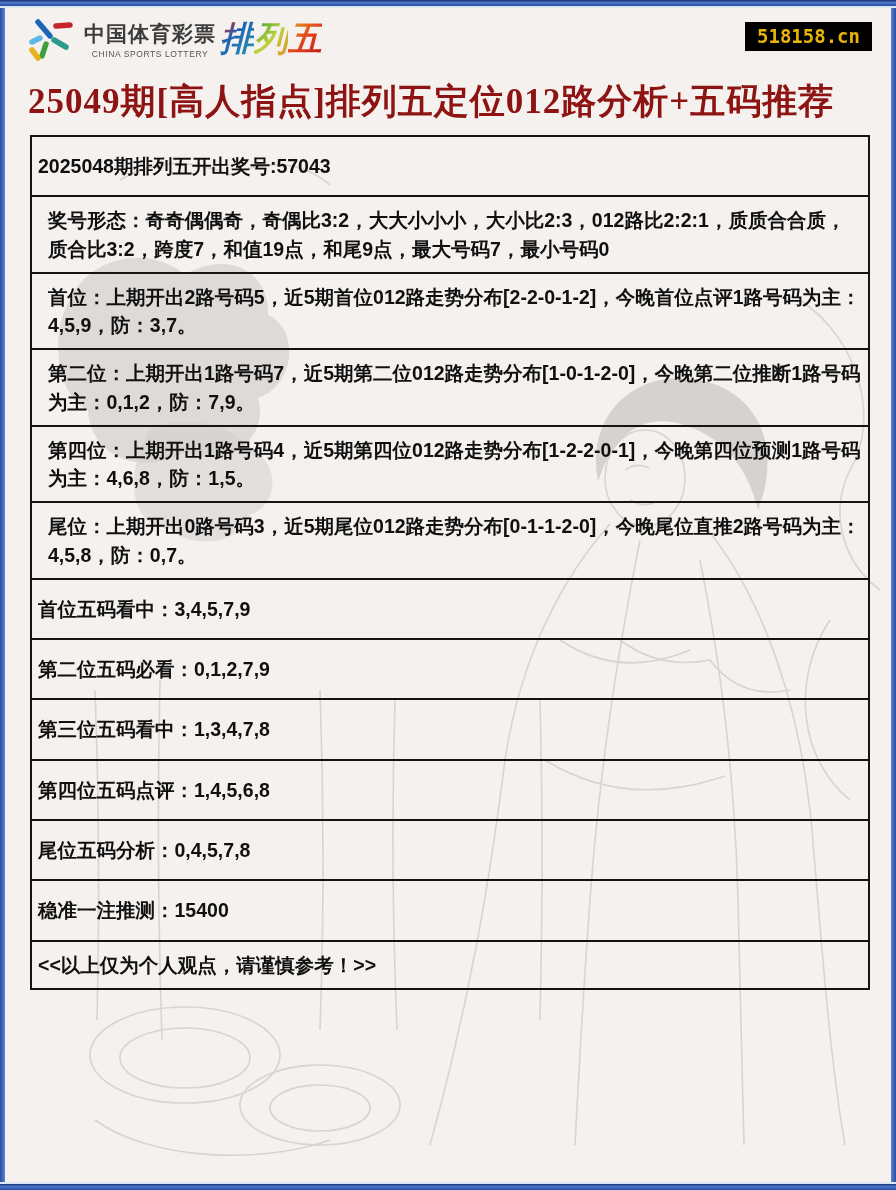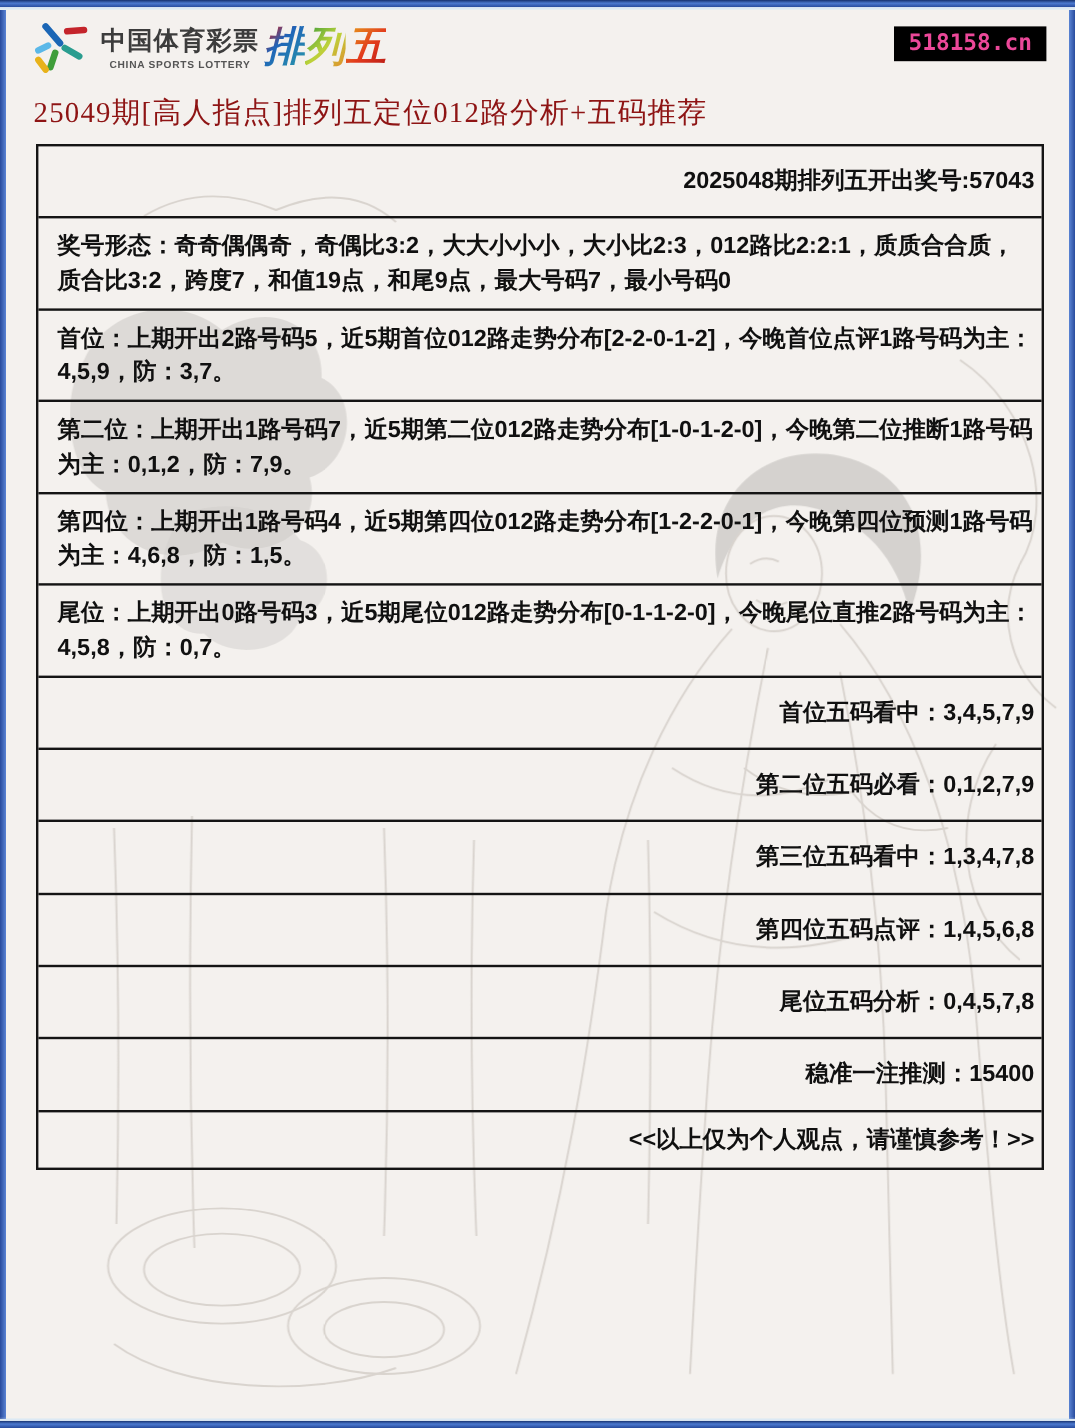--- a/index.html
+++ b/index.html
@@ -31,61 +31,61 @@
   
   .header { position:relative; height:58px;text-align:center; }
   .brand { display:flex; align-items:flex-start; }
   .brand-icon { width:52px; height:48px; margin-right:6px; }
   .brand-names { padding-top:6px; }
   .brand-cn {
     font-size:21px; font-weight:bold; color:#3c3c3c; letter-spacing:1px;
     font-family:"Liberation Sans", sans-serif;
   }
   .brand-en {
-    font-size:8.5px; font-weight:bold; color:#555; letter-spacing:0.6px; margin-top:1px;
+    font-size:8.5px; font-weight:normal; color:#555; letter-spacing:0.6px; margin-top:1px;
   }
   .brand-product { display:flex; padding-top:2px; margin-left:4px; }
   .brand-product span {
     font-size:34px; font-weight:bold; font-style:italic;
     font-family:"Liberation Serif", serif;
     -webkit-background-clip:text; background-clip:text; color:transparent;
   }
   .pchar-0 { background-image:linear-gradient(135deg,#c4242b 15%,#1f63b8 40%,#2aa0a8 100%); }
   .pchar-1 { background-image:linear-gradient(135deg,#3f9e3a 10%,#bcd23a 50%,#e8822a 100%); }
   .pchar-2 { background-image:linear-gradient(135deg,#e8b21a 0%,#e23a1d 55%,#b01515 100%); }
 
   .site-badge {
     position:absolute; top:8px; right:2px;
-    background:#000; color:#ec4899;
+    background:#000; color:#eab308;
     font-family:"DejaVu Sans Mono", monospace;
     font-size:19px; font-weight:bold;
     padding:3px 12px 4px 12px;
   }
 
   
   .page-title {
     font-family:"Liberation Serif", serif;
-    font-size:24px; font-weight:normal; color:#8e1414;
+    font-size:35px; font-weight:bold; color:#8e1414;
     letter-spacing:1px; white-space:nowrap;
     padding:6px 0 10px 2px;
   }
 
   
   .analysis-table {
     width:840px; margin:0 auto;
     border:2px solid #141414;
     background:transparent;
   }
   .t-row {
     border-bottom:2px solid #141414;
     font-size:19.5px; font-weight:bold; color:#101010; line-height:1.45;
     padding:9px 6px 9px 16px;
   }
   .t-row:last-child { border-bottom:none; }
-  .t-row.center { text-align:right; padding:15px 6px; }
+  .t-row.center { text-align:left; padding:15px 6px; }
   .t-row.last { padding:9px 6px; }
 
   
   .watermark {
     position:absolute; inset:0; z-index:0; pointer-events:none;
   }
 </style>
 </head>
 <body>
 

